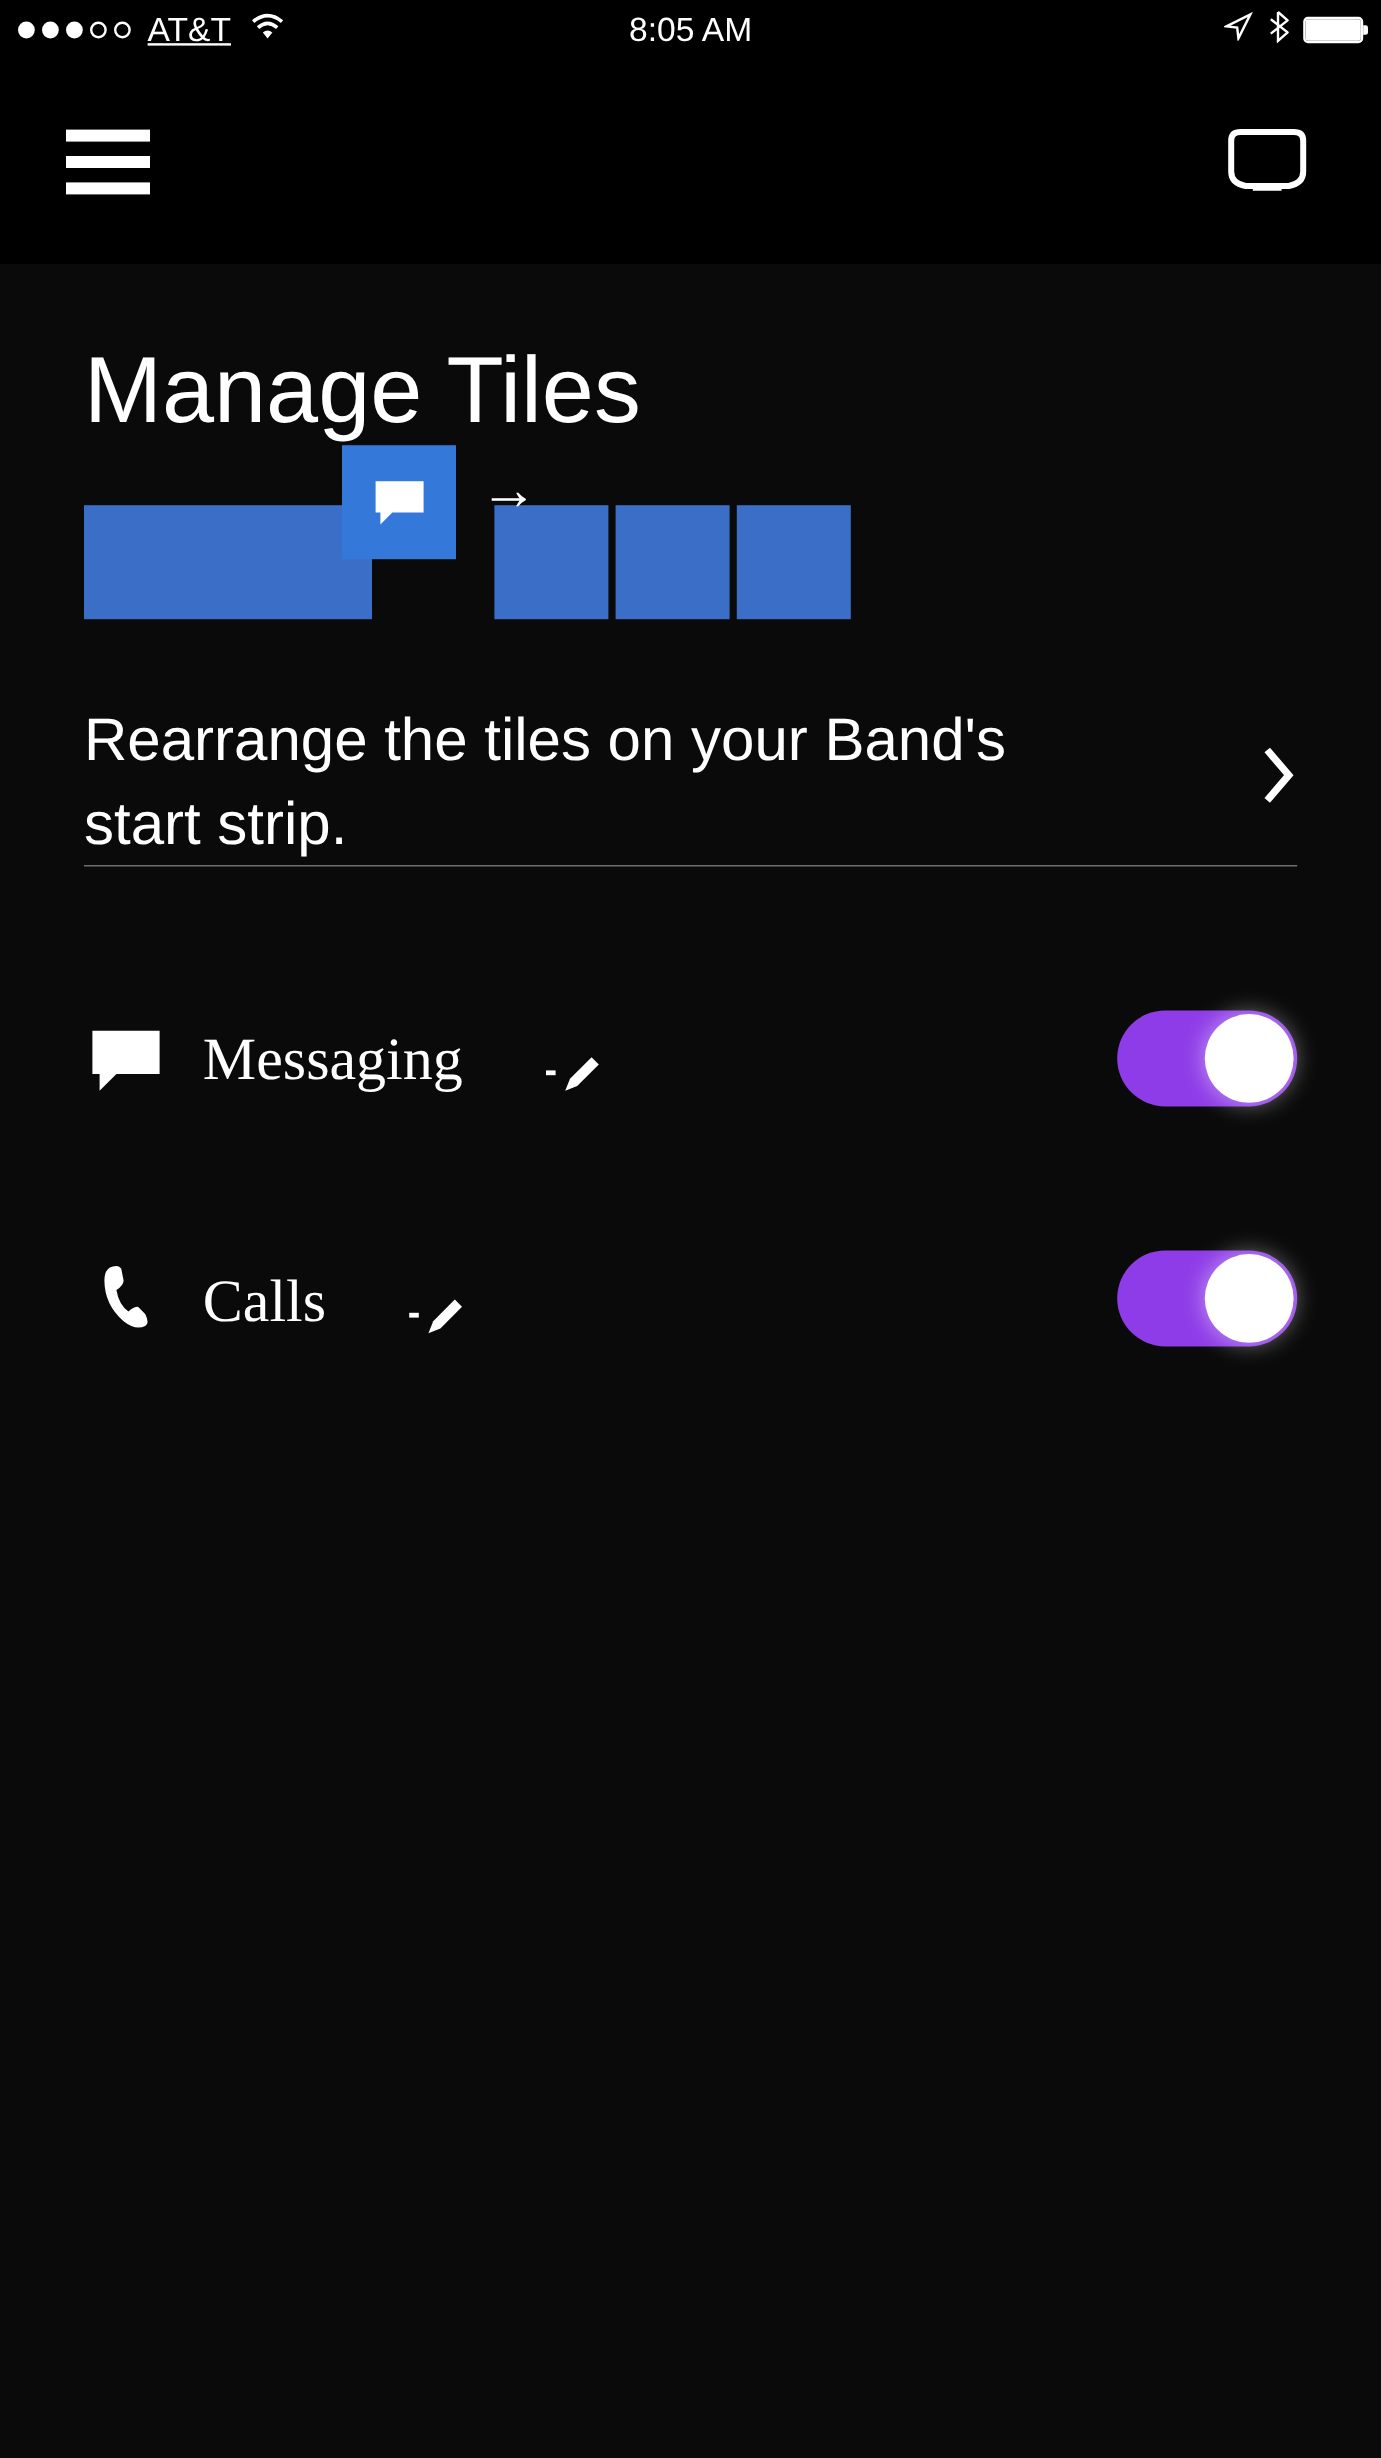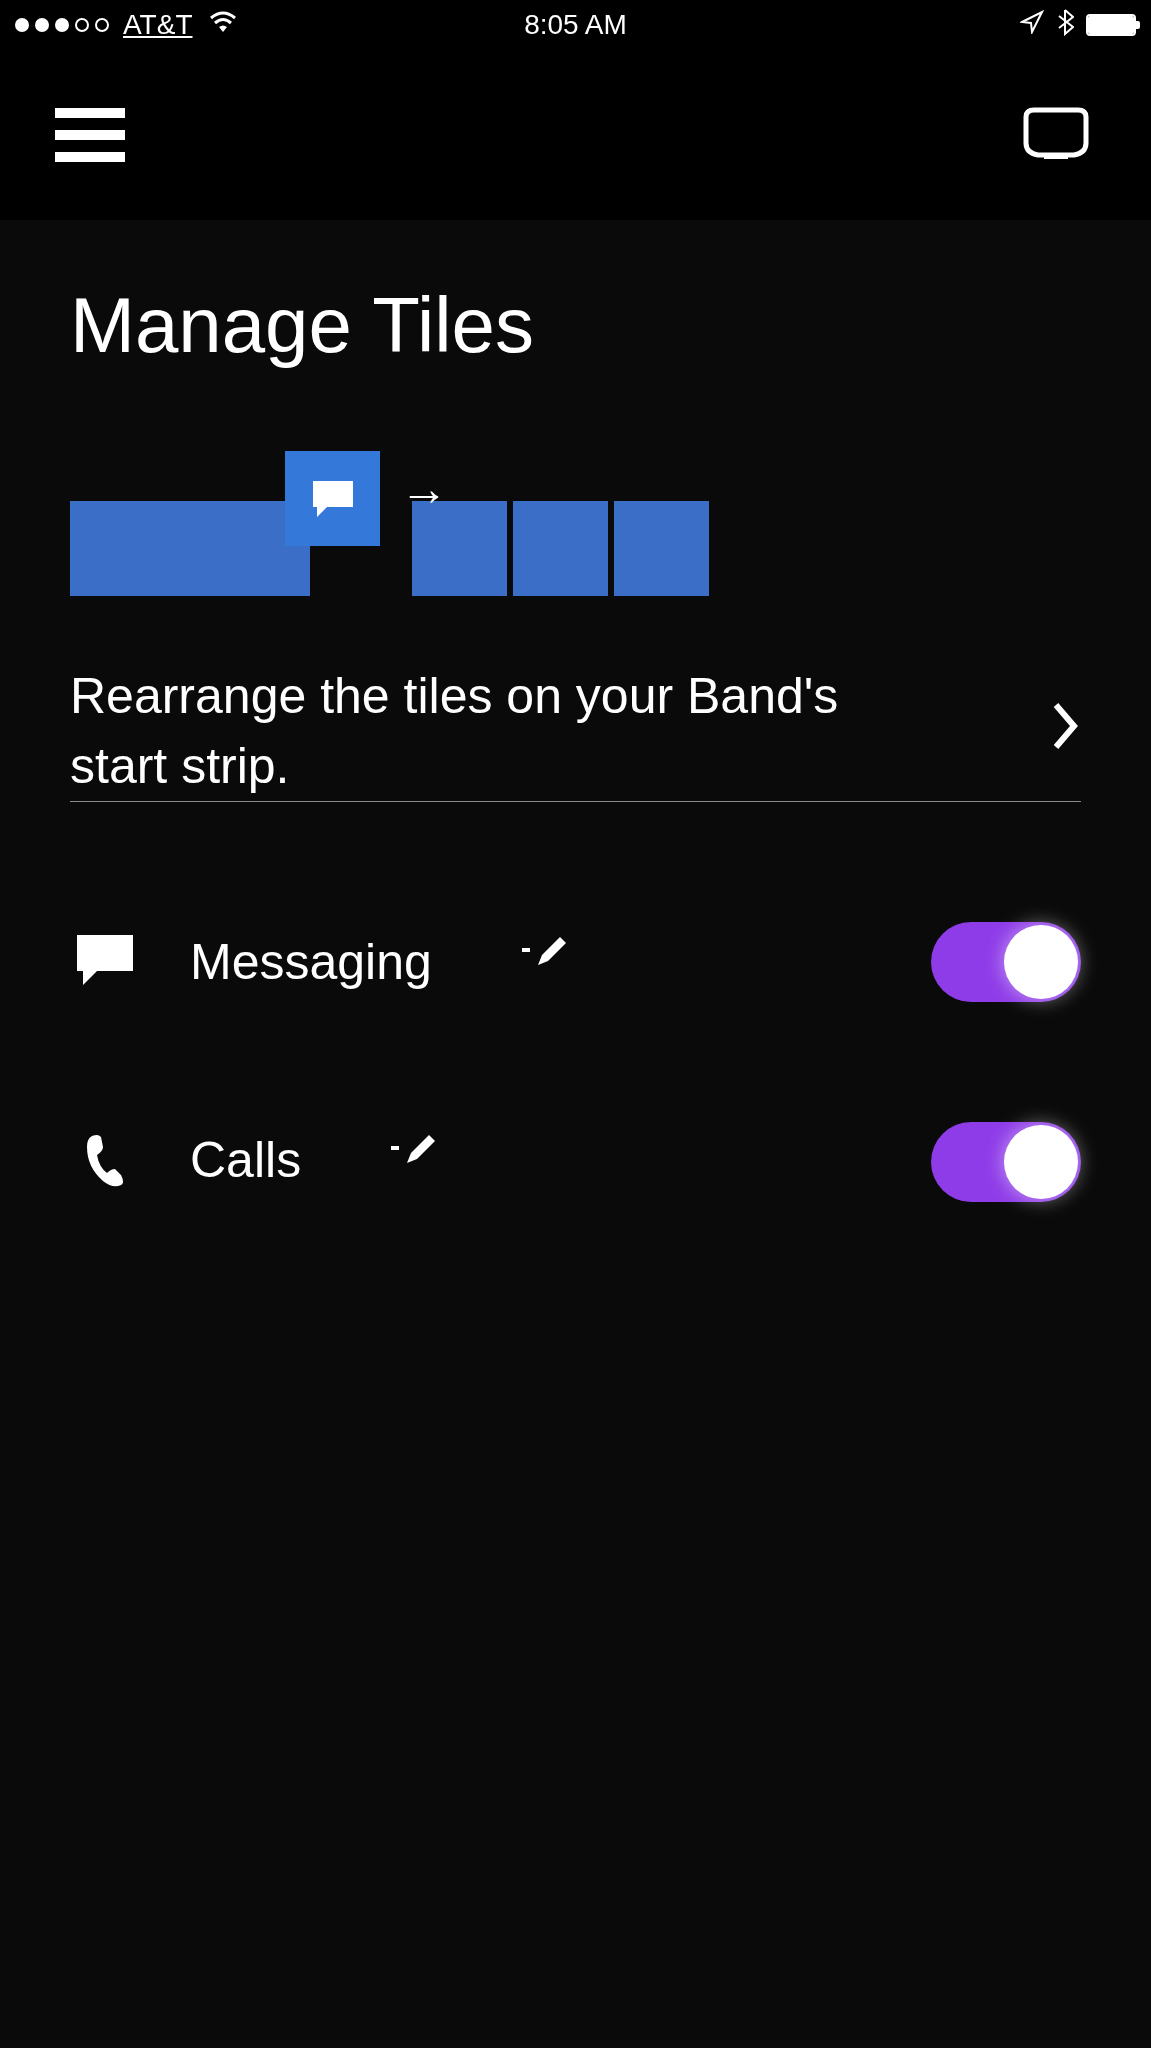--- a/index.html
+++ b/index.html
@@ -111,21 +111,20 @@
     }
     
     .main-content {
       background: #0a0a0a;
       padding: 60px 70px 0 70px;
       min-height: calc(100% - 220px);
     }
     .page-title {
       font-size: 78px;
       font-weight: 300;
-      margin-bottom: 80px;
     }
     
     .tile-strip {
       position: relative;
       height: 150px;
       margin-bottom: 60px;
     }
     .strip-base {
       position: absolute;
       top: 50px;
@@ -185,22 +184,23 @@
     }
     
     .tile-item {
       display: flex;
       align-items: center;
       justify-content: space-between;
       height: 200px;
     }
     .tile-left {
       display: flex;
-      align-items: flex-start;
-      gap: 50px;
+      align-items: flex-end;
+      gap: 29px;
+      font-family: Liberation Serif, serif;
     }
     .tile-icon {
       width: 70px;
       display: flex;
       justify-content: center;
       color: #fff;
     }
     .tile-label {
       font-size: 50px;
       font-weight: 300;

